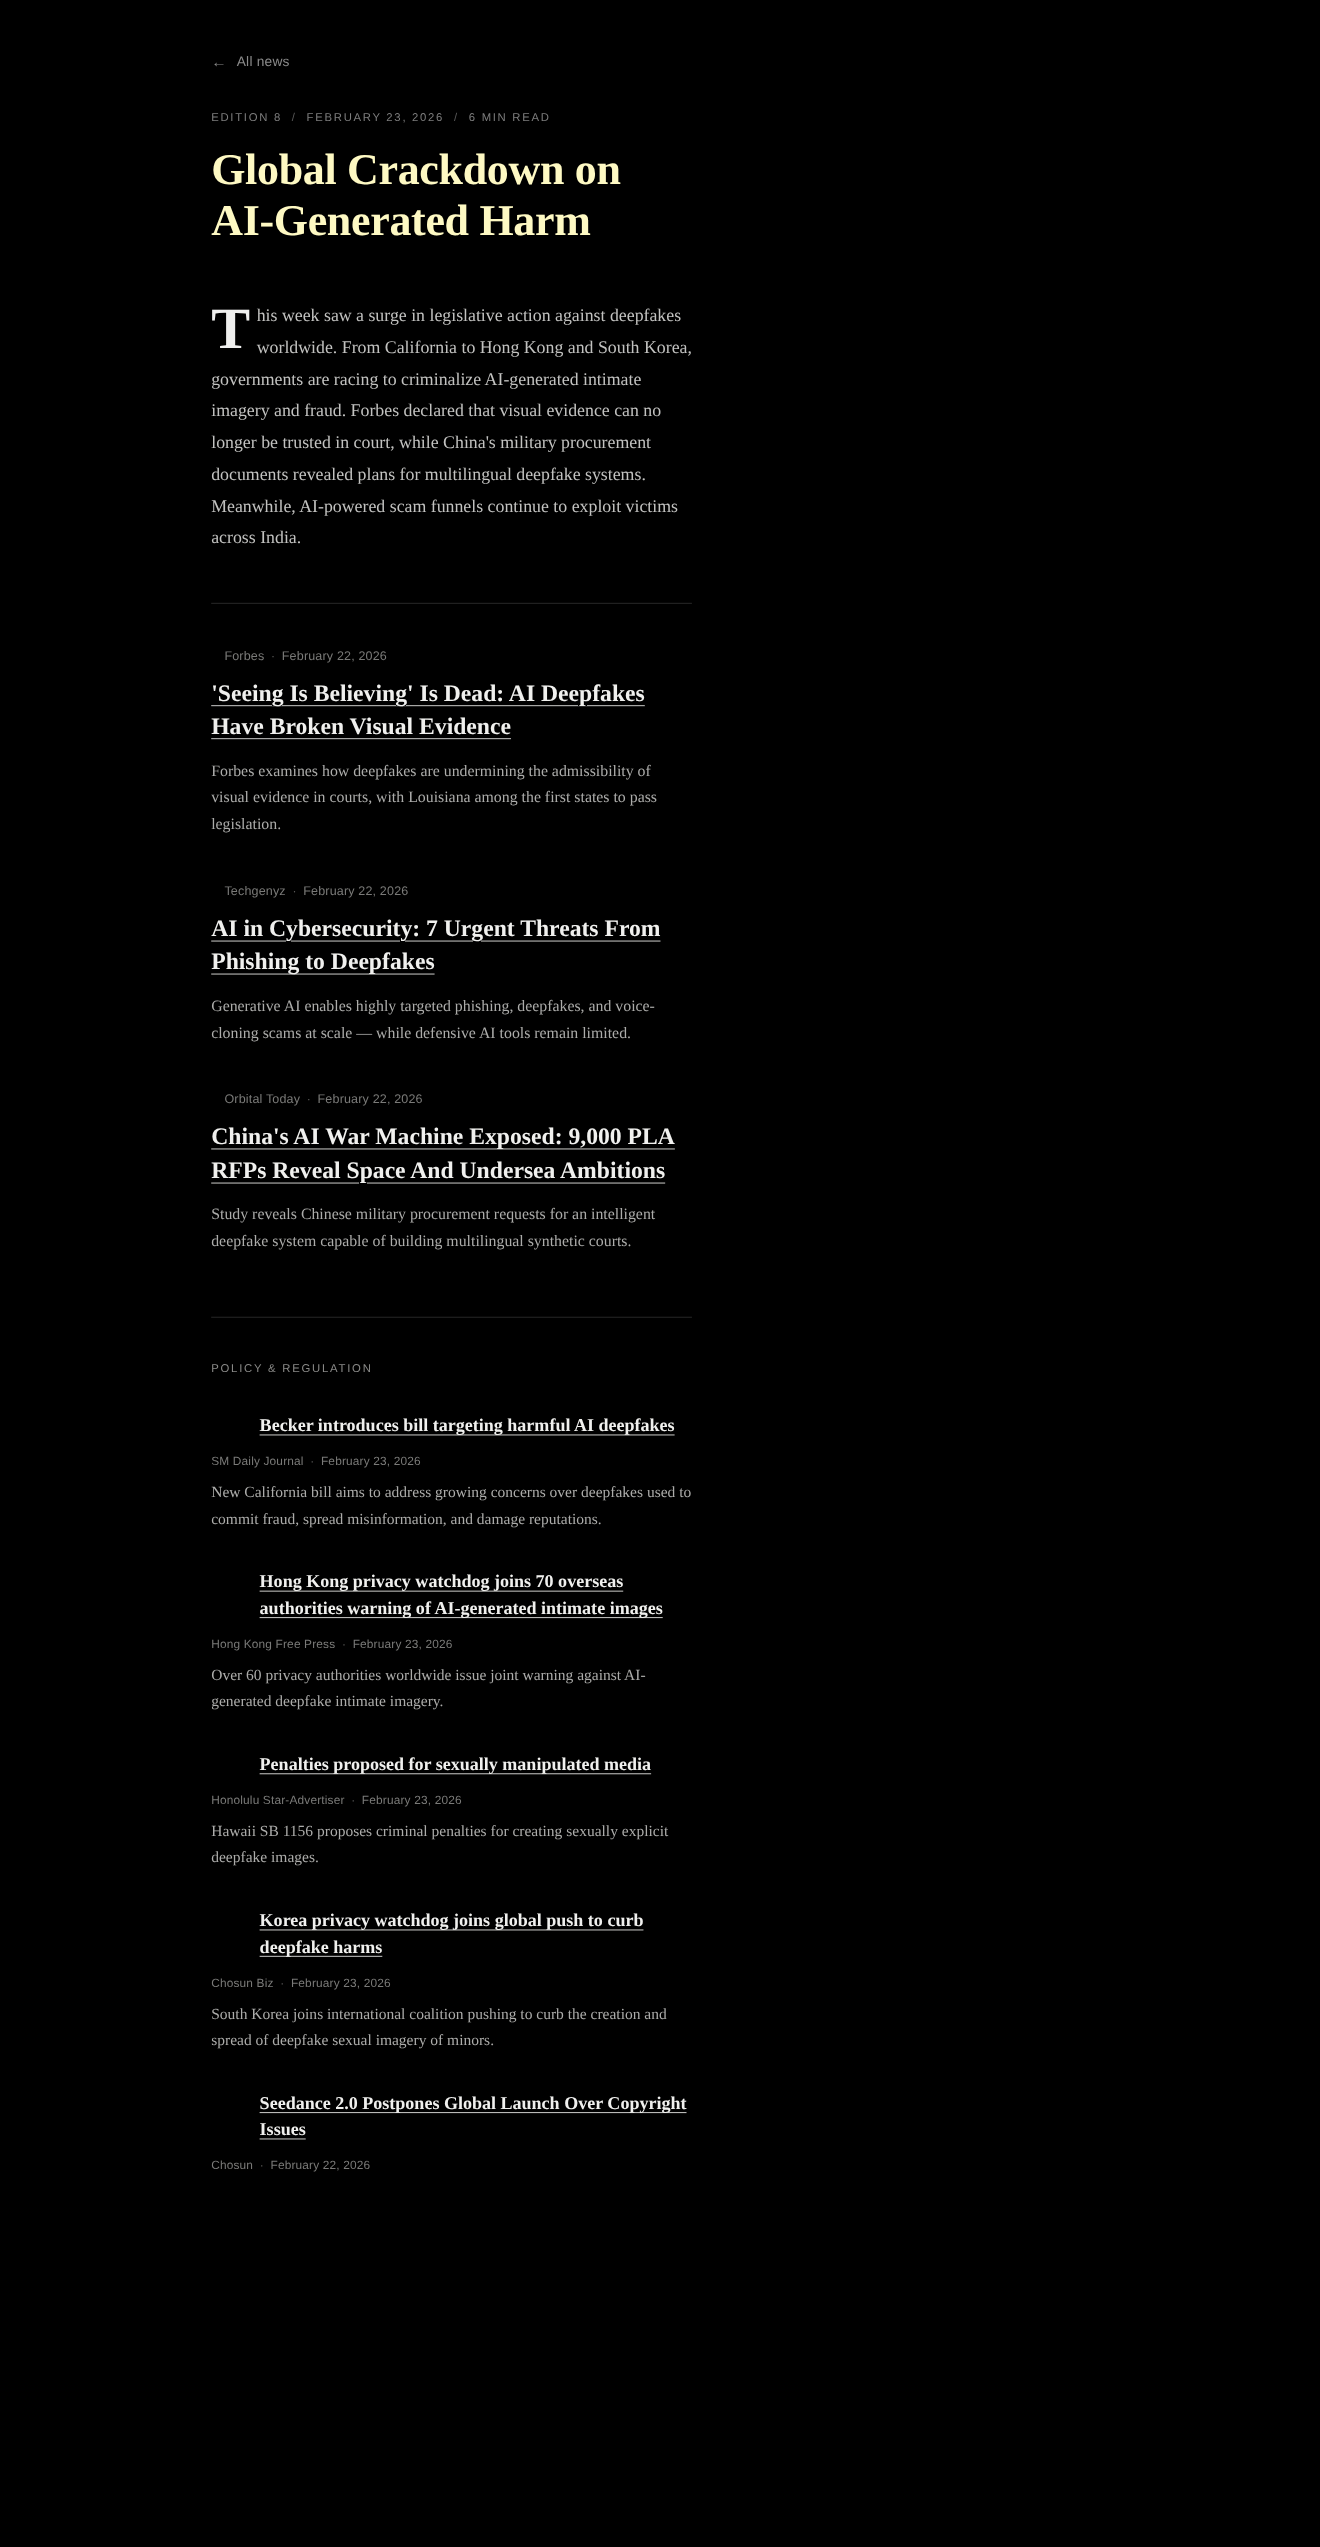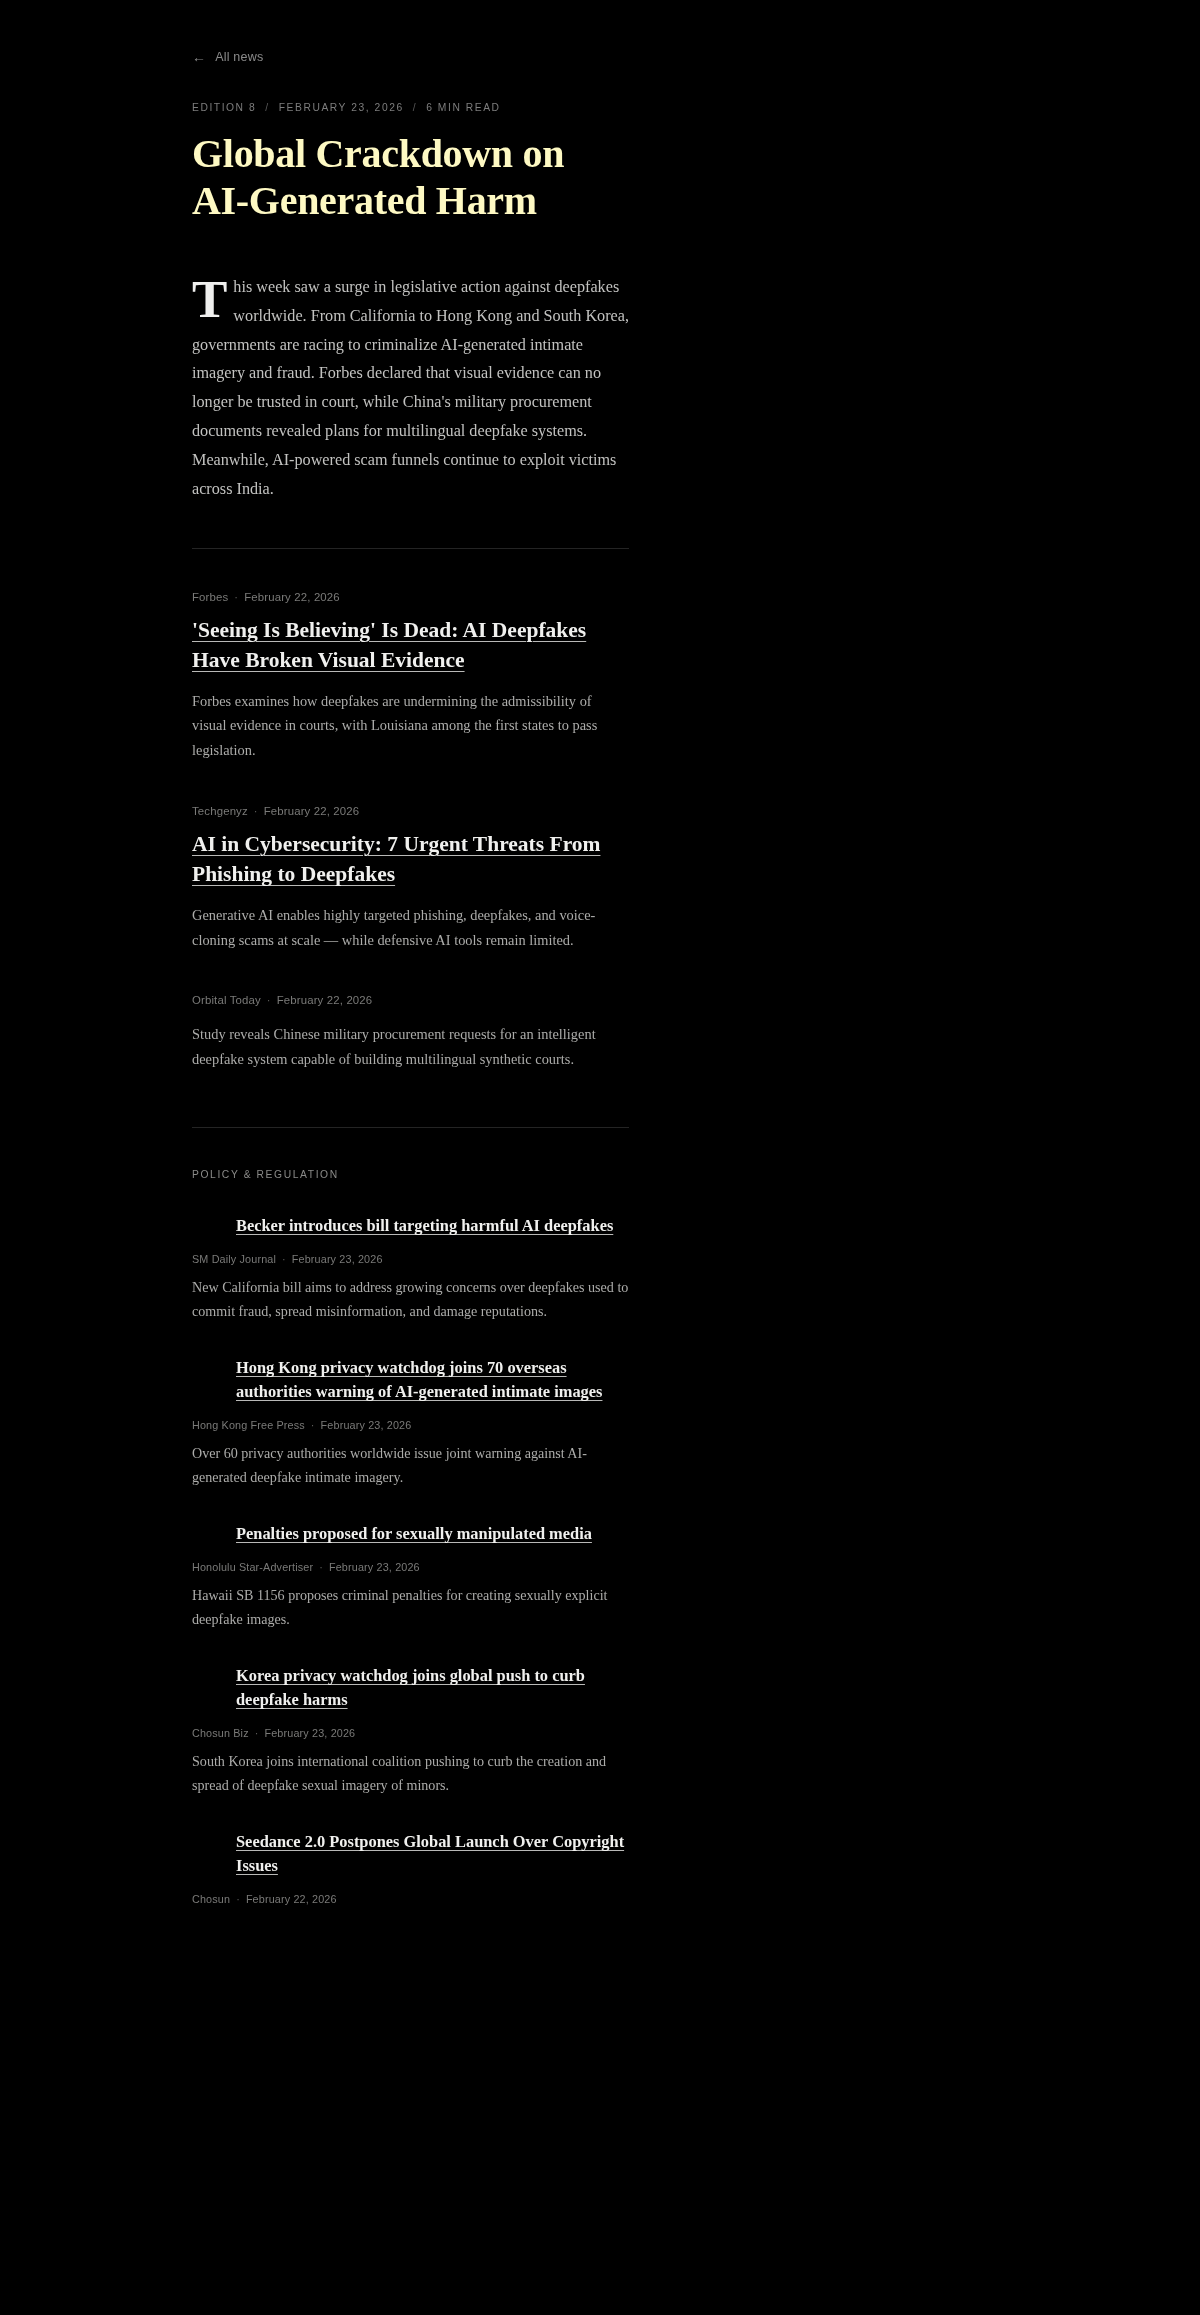--- a/index.html
+++ b/index.html
@@ -113,20 +113,21 @@
   .story:first-child { padding-top: 41px; }
 
   .story-meta {
     color: #7a7a78;
     font-size: 11.4px;
     line-height: 1.4;
     letter-spacing: 0.15px;
     display: flex;
     align-items: flex-start;
     gap: 0;
+    margin-left: 12px;
   }
   .story-meta .dot {
     padding: 0 6px;
     color: #5e5e5c;
     font-size: 11px;
   }
 
   .story-head {
     margin-top: 9px;
     font-family: "Liberation Serif", "DejaVu Serif", serif;
@@ -252,20 +253,21 @@
         <a class="story-head" href="#">AI in Cybersecurity: 7 Urgent Threats From Phishing to Deepfakes</a>
         <p class="story-desc">Generative AI enables highly targeted phishing, deepfakes, and voice-cloning scams at scale — while defensive AI tools remain limited.</p>
       </div>
 
       <div class="story">
         <div class="story-meta">
           <span>Orbital Today</span>
           <span class="dot">·</span>
           <span>February 22, 2026</span>
         </div>
+        <a class="story-head" href="#">China's AI War Machine Exposed: 9,000 PLA RFPs Reveal Space And Undersea Ambitions</a>
         <p class="story-desc">Study reveals Chinese military procurement requests for an intelligent deepfake system capable of building multilingual synthetic courts.</p>
       </div>
 
     </div>
 
     <hr class="rule policy">
 
     <div class="section-label">POLICY &amp; REGULATION</div>
 
     <div class="policy-list">

